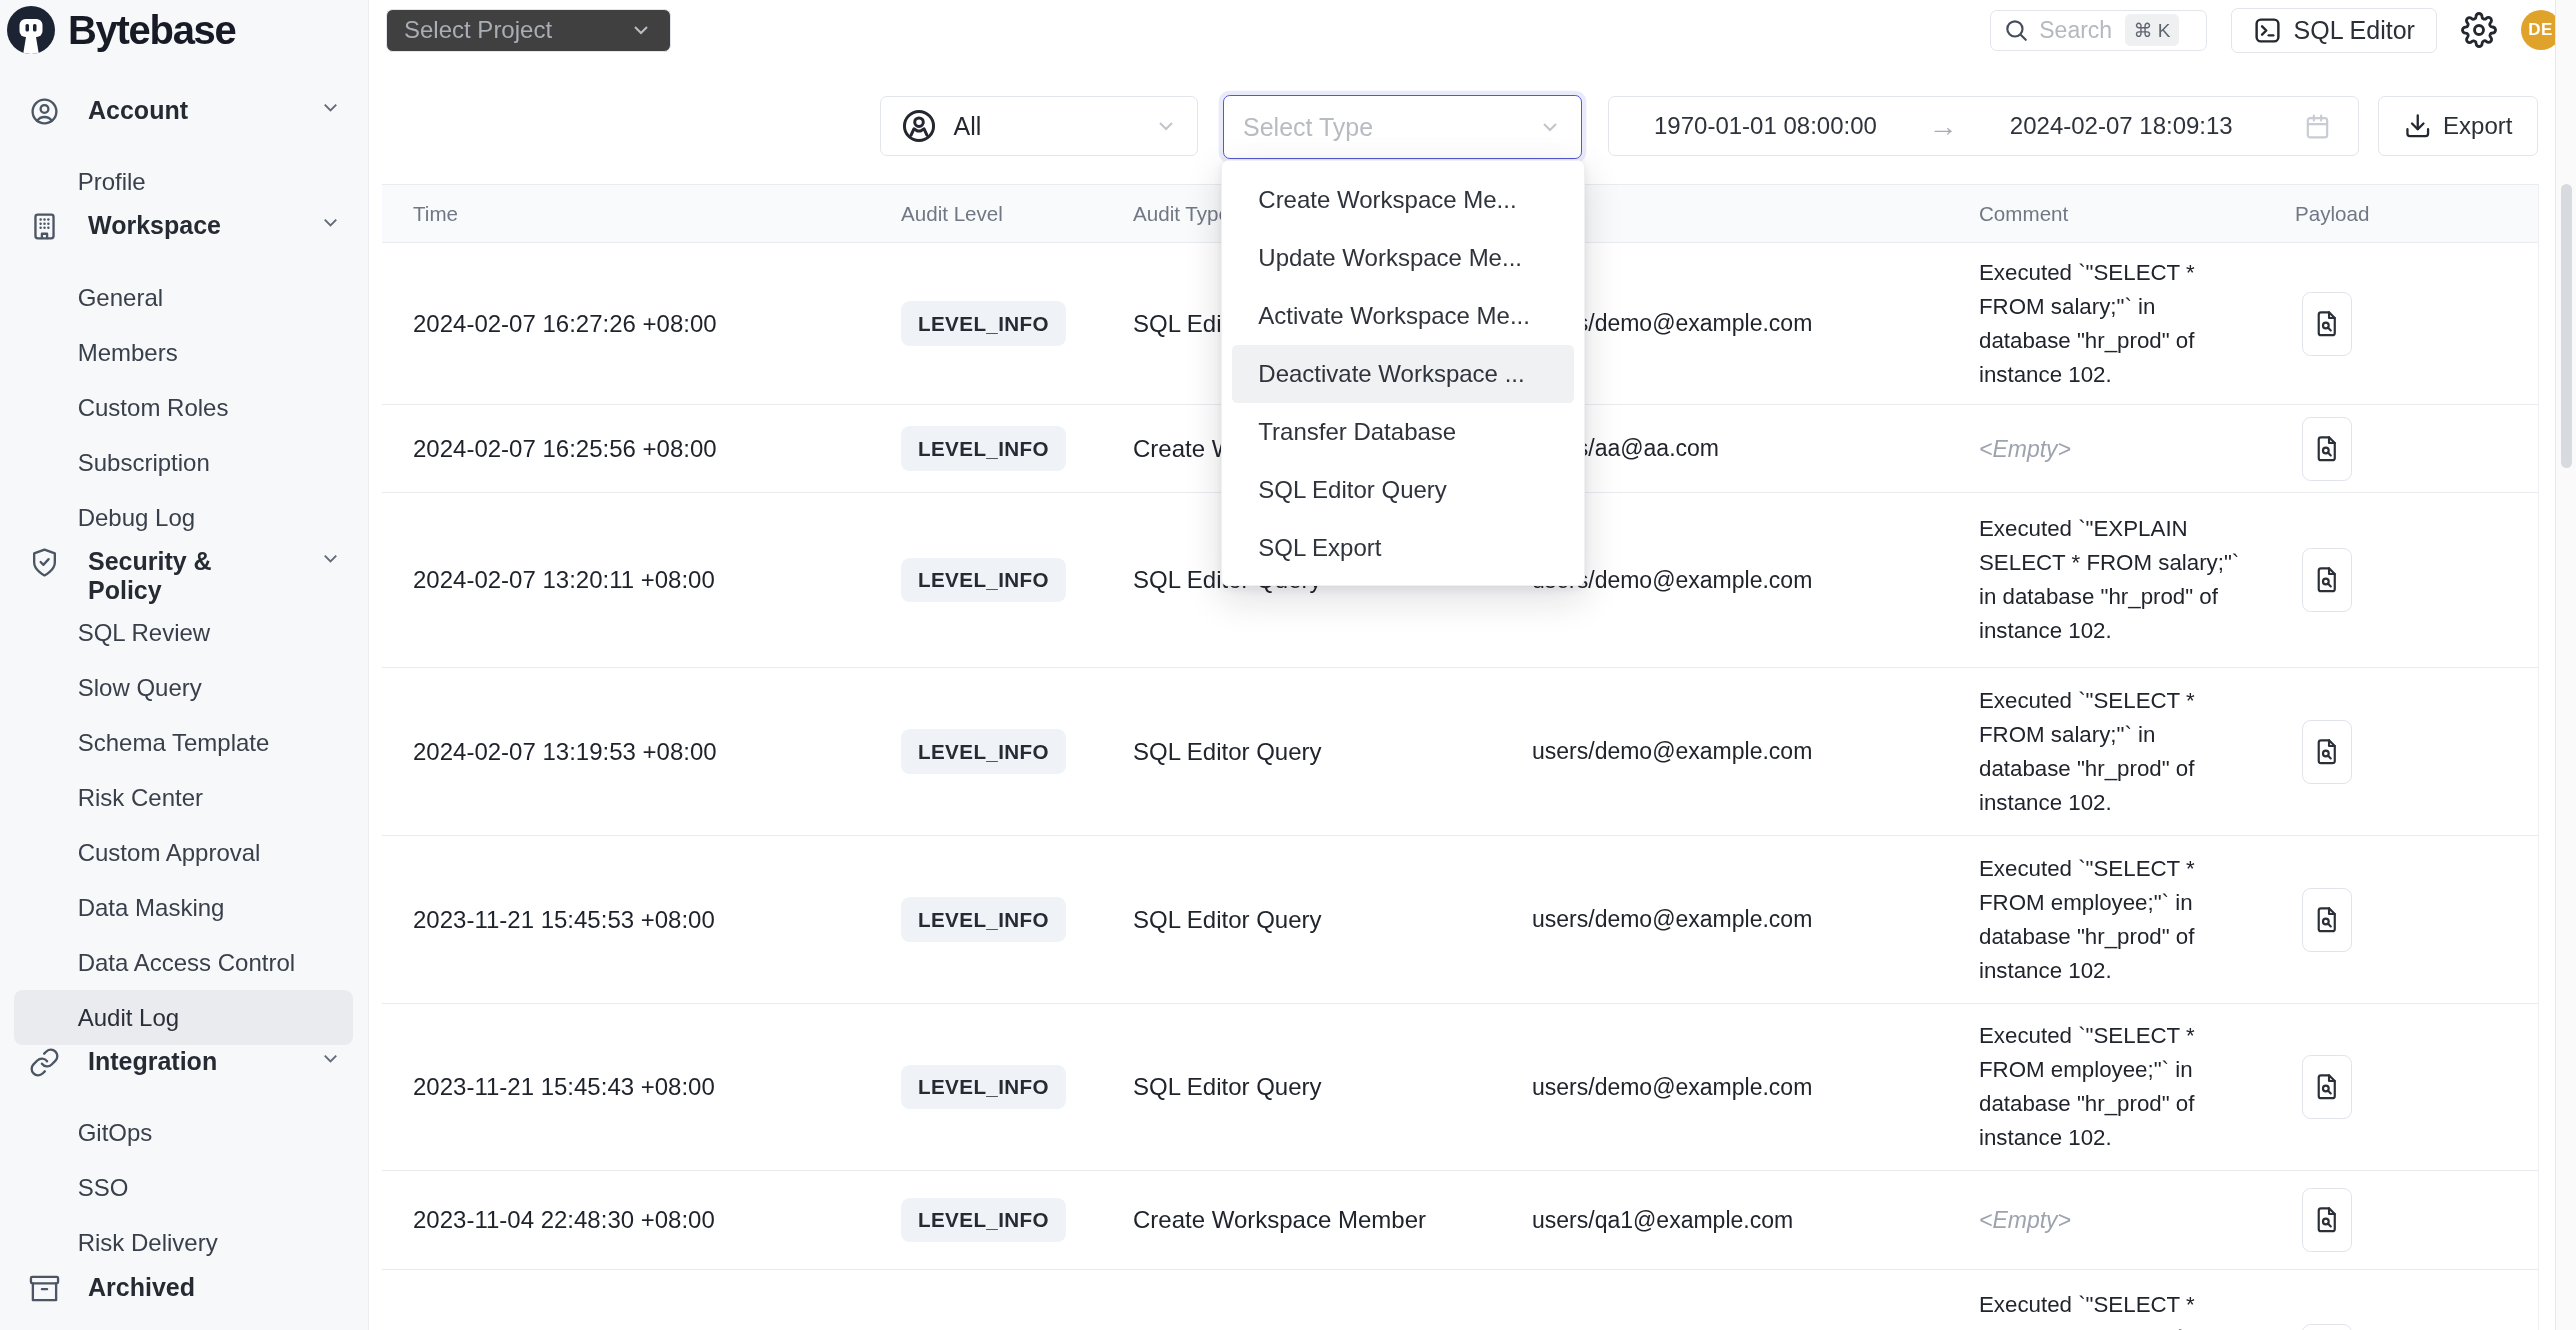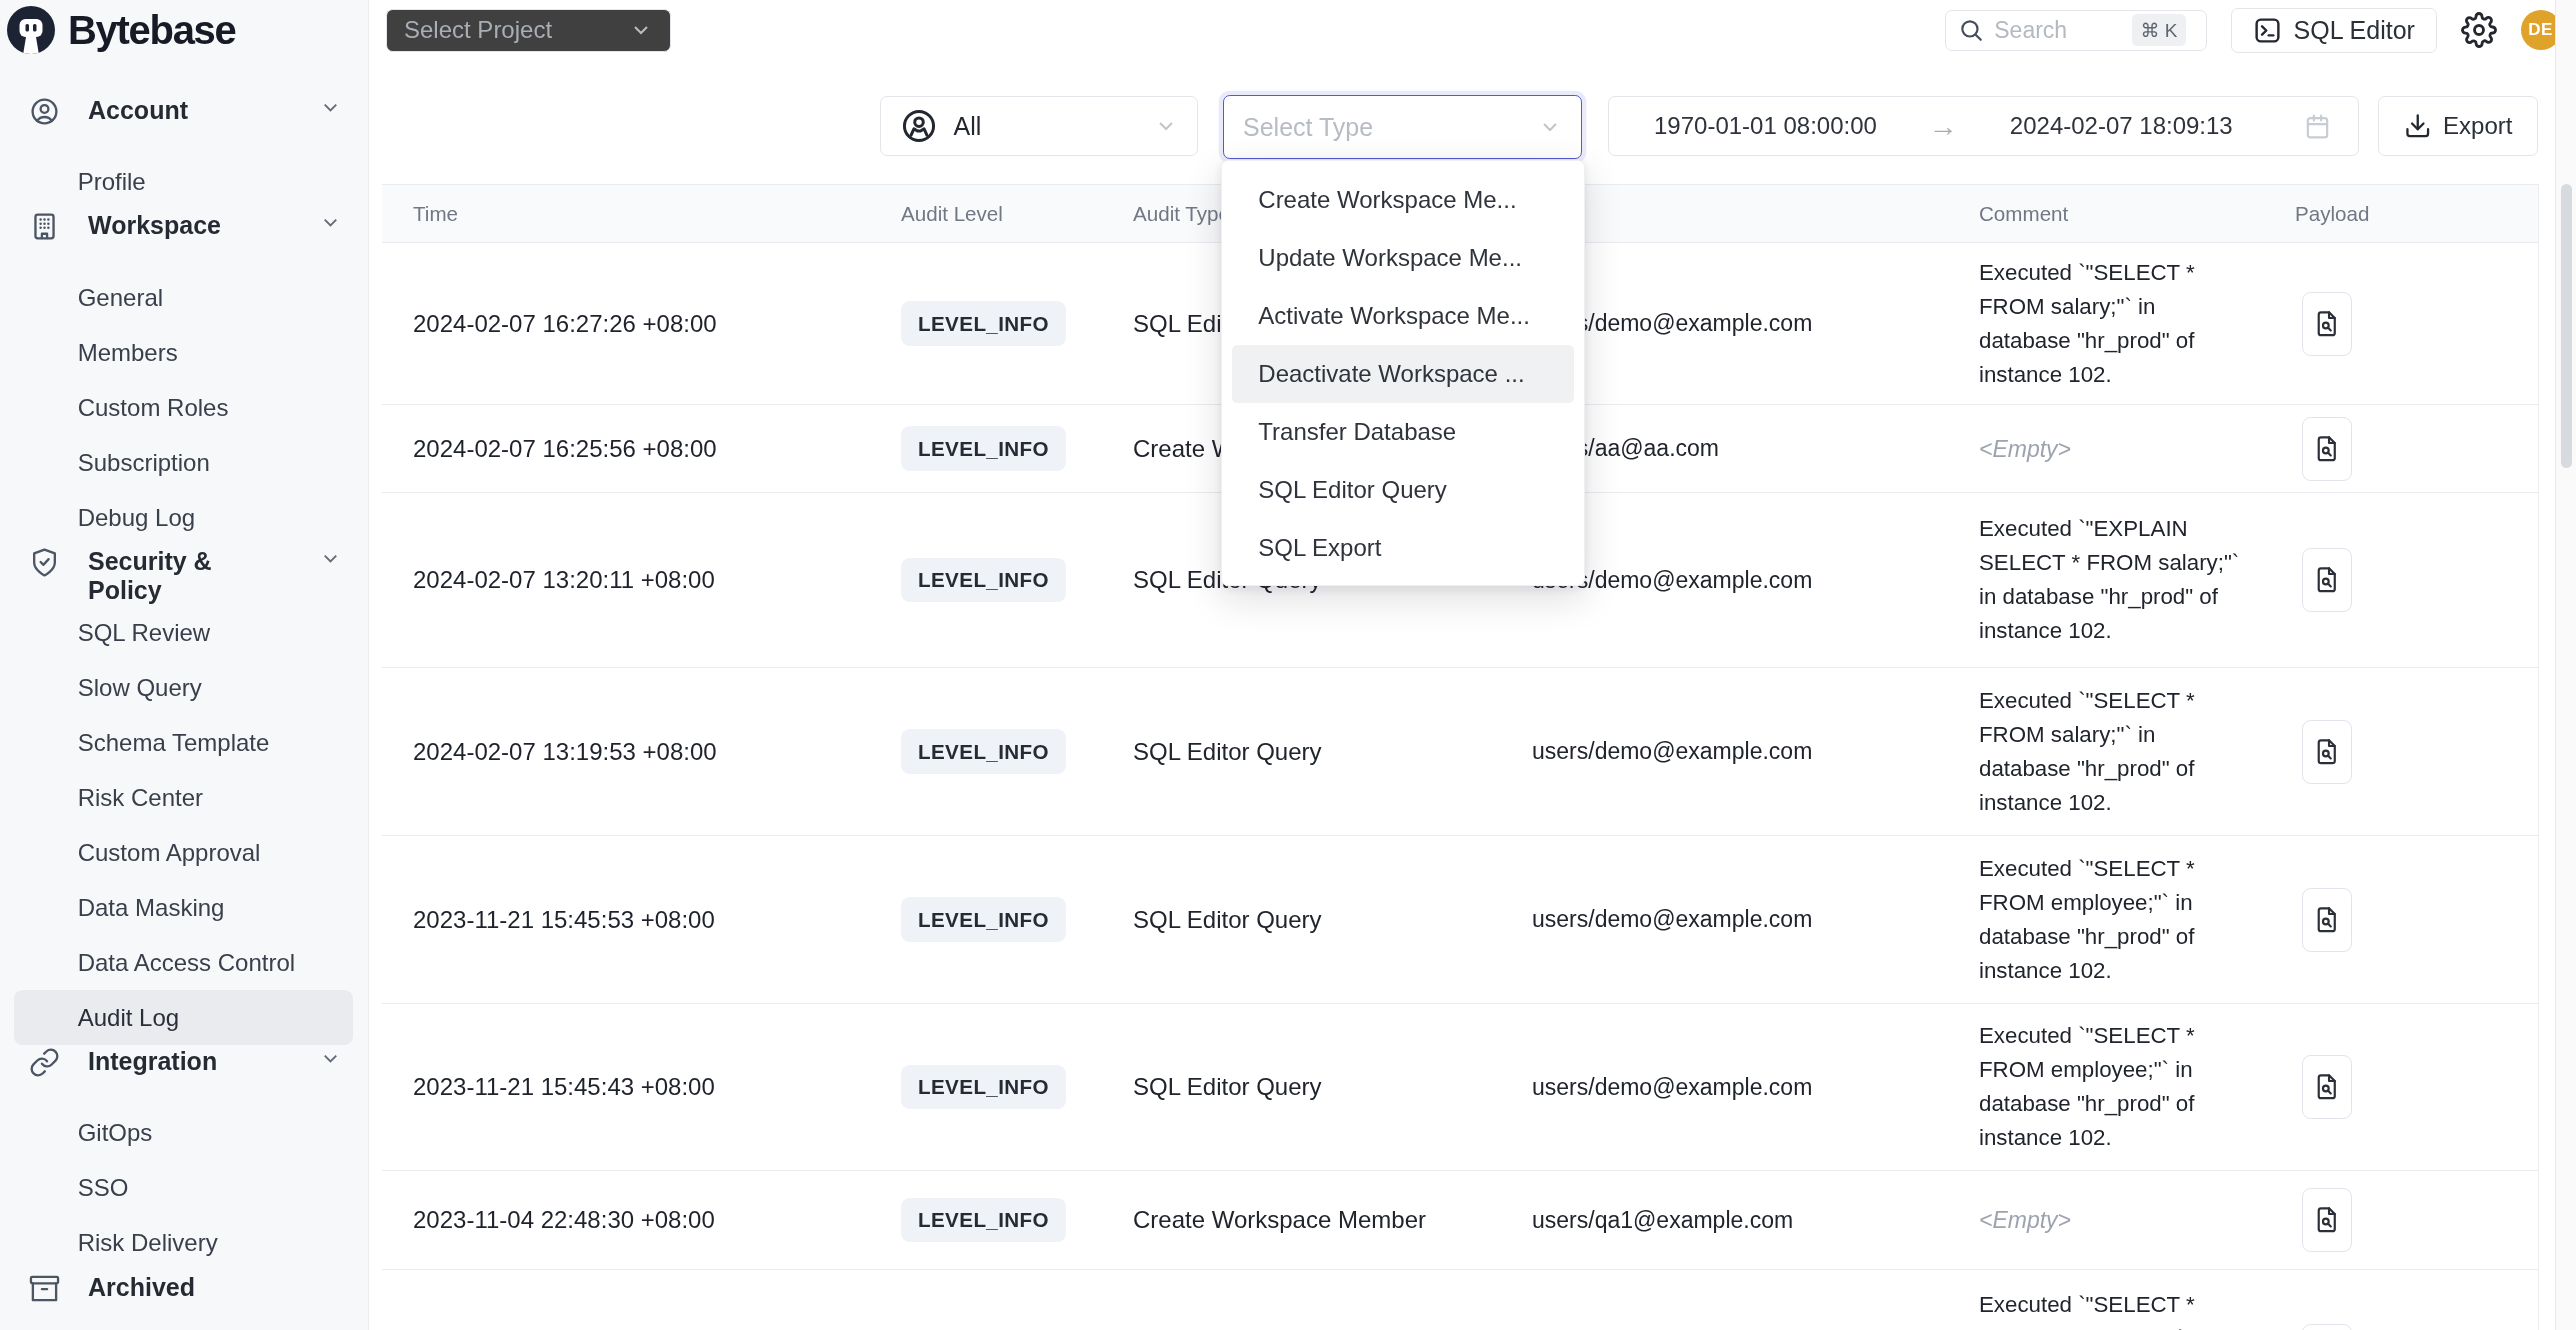--- a/index.html
+++ b/index.html
@@ -37,22 +37,22 @@
     display:flex; align-items:center; padding:0 15.5px 0 17px; z-index:4;
   }
   .proj-select {
     width:285px; height:43px; border:0.9px solid #e2e5ea; border-radius:6.9px; background:#404040;
     display:flex; align-items:center; padding:0 17px; cursor:pointer;
   }
   .proj-select .ph { font-size:24px; color:#A9ADB5; }
   .proj-select .chev { margin-left:auto; color:#B9BDC4; }
   .top-right { margin-left:auto; display:flex; align-items:center; gap:24px; }
   .searchbox {
-    width:262px; height:41px; border:0.9px solid #e2e5ea; border-radius:6.9px; background:#fff;
-    display:flex; align-items:center; padding:0 20px 0 12px; gap:10.3px; cursor:text;
+    width:217px; height:41px; border:0.9px solid #e2e5ea; border-radius:6.9px; background:#fff;
+    display:flex; align-items:center; padding:0 27px 0 12px; gap:10.3px; cursor:text;
   }
   .searchbox .ph { font-size:23px; color:#B4B8BF; flex:1; }
   .kbd {
     background:#eff0f2; border-radius:5.2px; padding:4.3px 8.6px; font-size:19px; color:#5F6672; white-space:nowrap;
   }
   .sql-editor-btn {
     height:45px; border:0.9px solid #e2e5ea; border-radius:6.9px; background:#fff;
     display:flex; align-items:center; gap:12px; padding:0 20.6px; cursor:pointer;
   }
   .sql-editor-btn span { font-size:25px; font-weight:500; color:#2B3038; }

